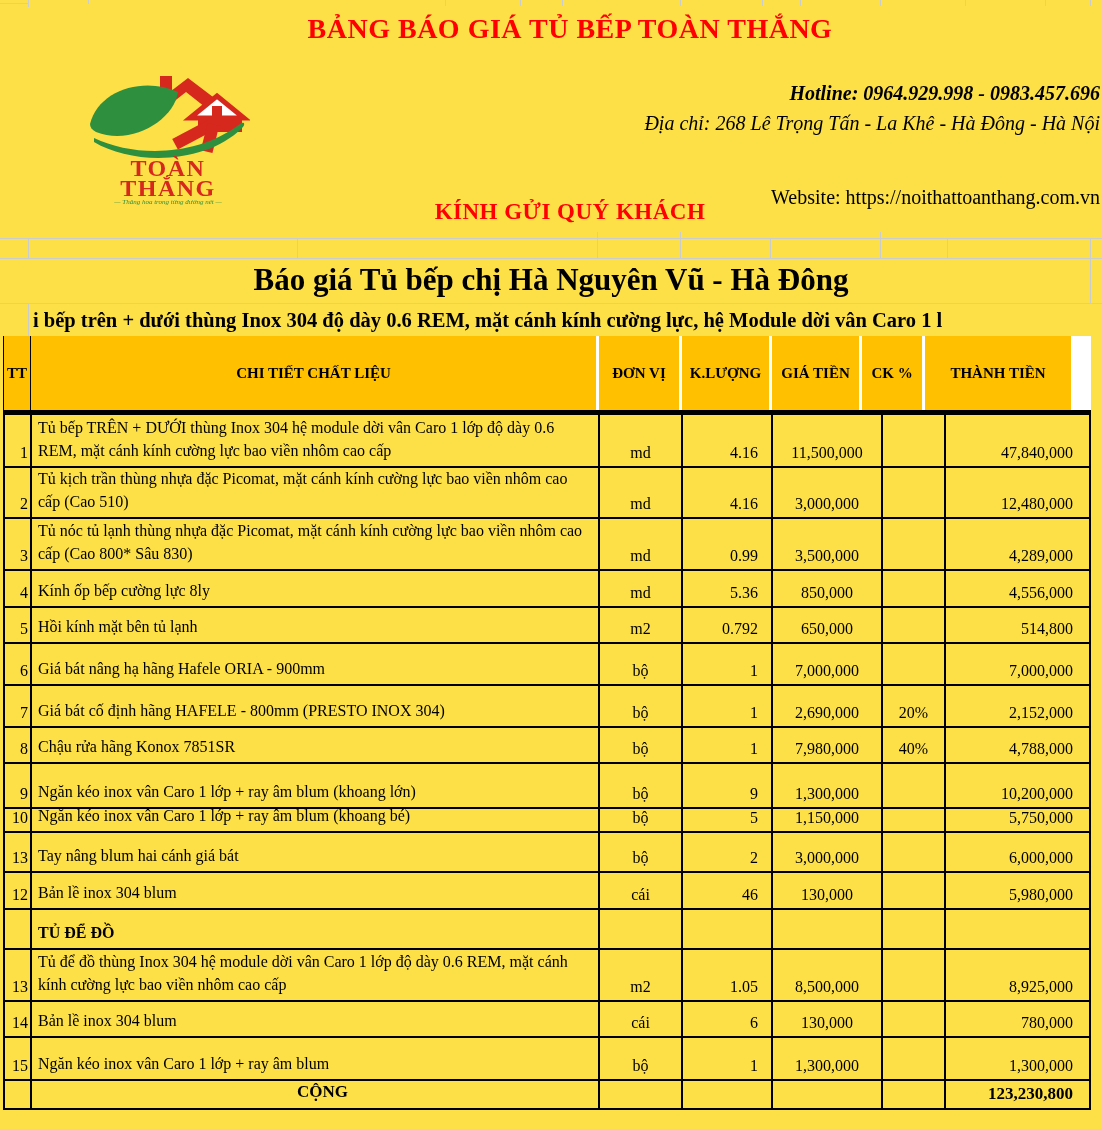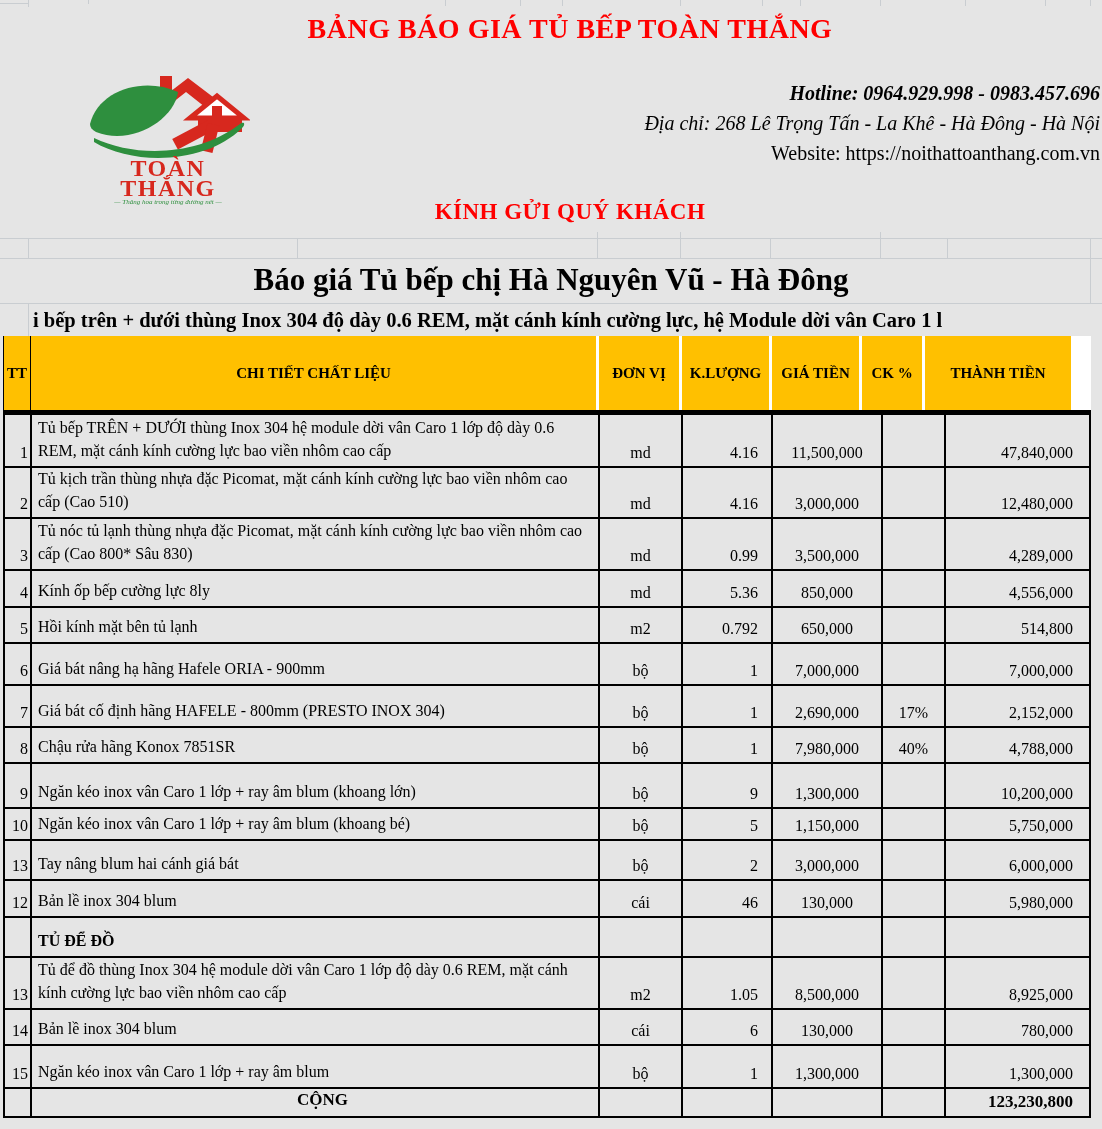--- a/index.html
+++ b/index.html
@@ -1,31 +1,31 @@
 <!DOCTYPE html>
 <html lang="vi"><head>
 <meta charset="utf-8">
 <style>
   html,body{margin:0;padding:0;background:#fff;}
-  .page{position:relative;width:1102px;height:1129px;background:#e5e5e5;
+  .page{position:relative;width:1102px;height:1129px;background:#fde047;
         font-family:"Liberation Serif", serif;overflow:hidden;color:#000;}
   .gl{position:absolute;background:#c9cdd1;}
 
   .doc-title{position:absolute;top:13px;left:0;width:1140px;text-align:center;
              color:#ff0000;font-weight:bold;font-size:28px;letter-spacing:.5px;}
 
   .logo{position:absolute;top:66px;left:84px;width:168px;height:122px;text-align:center;}
   .logo svg{display:block;margin:0 auto;}
   .logo-word{font-weight:bold;font-size:24px;color:#d7281e;letter-spacing:1.5px;line-height:20px;}
   .logo-tag{font-size:7px;color:#2e8f3e;font-style:italic;line-height:9px;}
 
   .contact{position:absolute;top:78px;left:40px;width:1060px;text-align:right;font-size:20px;line-height:30px;}
   .hotline-line{font-style:italic;font-weight:bold;}
   .address-line{font-style:italic;}
-  .website-line{font-style:normal;}
+  .website-line{font-style:normal;margin-top:44px;}
 
   .greeting{position:absolute;top:199px;left:40px;width:1060px;text-align:center;
             color:#ff0000;font-weight:bold;font-size:23px;letter-spacing:.5px;}
 
   .quote-title{position:absolute;top:256px;left:0;width:1102px;height:47px;line-height:47px;
                text-align:center;font-weight:bold;font-size:31px;}
   .quote-subtitle{position:absolute;top:304px;left:0;width:1102px;height:32px;line-height:32px;
                   font-weight:bold;font-size:20.5px;white-space:nowrap;overflow:hidden;
                   padding-left:33px;box-sizing:border-box;}
 
@@ -185,42 +185,42 @@
           <div class="c c-price">7,000,000</div>
           <div class="c c-ck"></div>
           <div class="c c-total">7,000,000</div>
         </div>
         <div class="trow" style="height: 42px;">
           <div class="c c-tt">7</div>
           <div class="c c-desc">Giá bát cố định hãng HAFELE - 800mm (PRESTO INOX 304)</div>
           <div class="c c-unit">bộ</div>
           <div class="c c-qty">1</div>
           <div class="c c-price">2,690,000</div>
-          <div class="c c-ck">17%</div>
+          <div class="c c-ck">20%</div>
           <div class="c c-total">2,152,000</div>
         </div>
         <div class="trow" style="height: 36px;">
           <div class="c c-tt">8</div>
           <div class="c c-desc">Chậu rửa hãng Konox 7851SR</div>
           <div class="c c-unit">bộ</div>
           <div class="c c-qty">1</div>
           <div class="c c-price">7,980,000</div>
           <div class="c c-ck">40%</div>
           <div class="c c-total">4,788,000</div>
         </div>
         <div class="trow" style="height: 45px;">
           <div class="c c-tt">9</div>
           <div class="c c-desc">Ngăn kéo inox vân Caro 1 lớp + ray âm blum (khoang lớn)</div>
           <div class="c c-unit">bộ</div>
           <div class="c c-qty">9</div>
           <div class="c c-price">1,300,000</div>
           <div class="c c-ck"></div>
           <div class="c c-total">10,200,000</div>
         </div>
-        <div class="trow" style="height: 32px;">
+        <div class="trow" style="height: 24px;">
           <div class="c c-tt">10</div>
           <div class="c c-desc">Ngăn kéo inox vân Caro 1 lớp + ray âm blum (khoang bé)</div>
           <div class="c c-unit">bộ</div>
           <div class="c c-qty">5</div>
           <div class="c c-price">1,150,000</div>
           <div class="c c-ck"></div>
           <div class="c c-total">5,750,000</div>
         </div>
         <div class="trow" style="height: 40px;">
           <div class="c c-tt">13</div>

